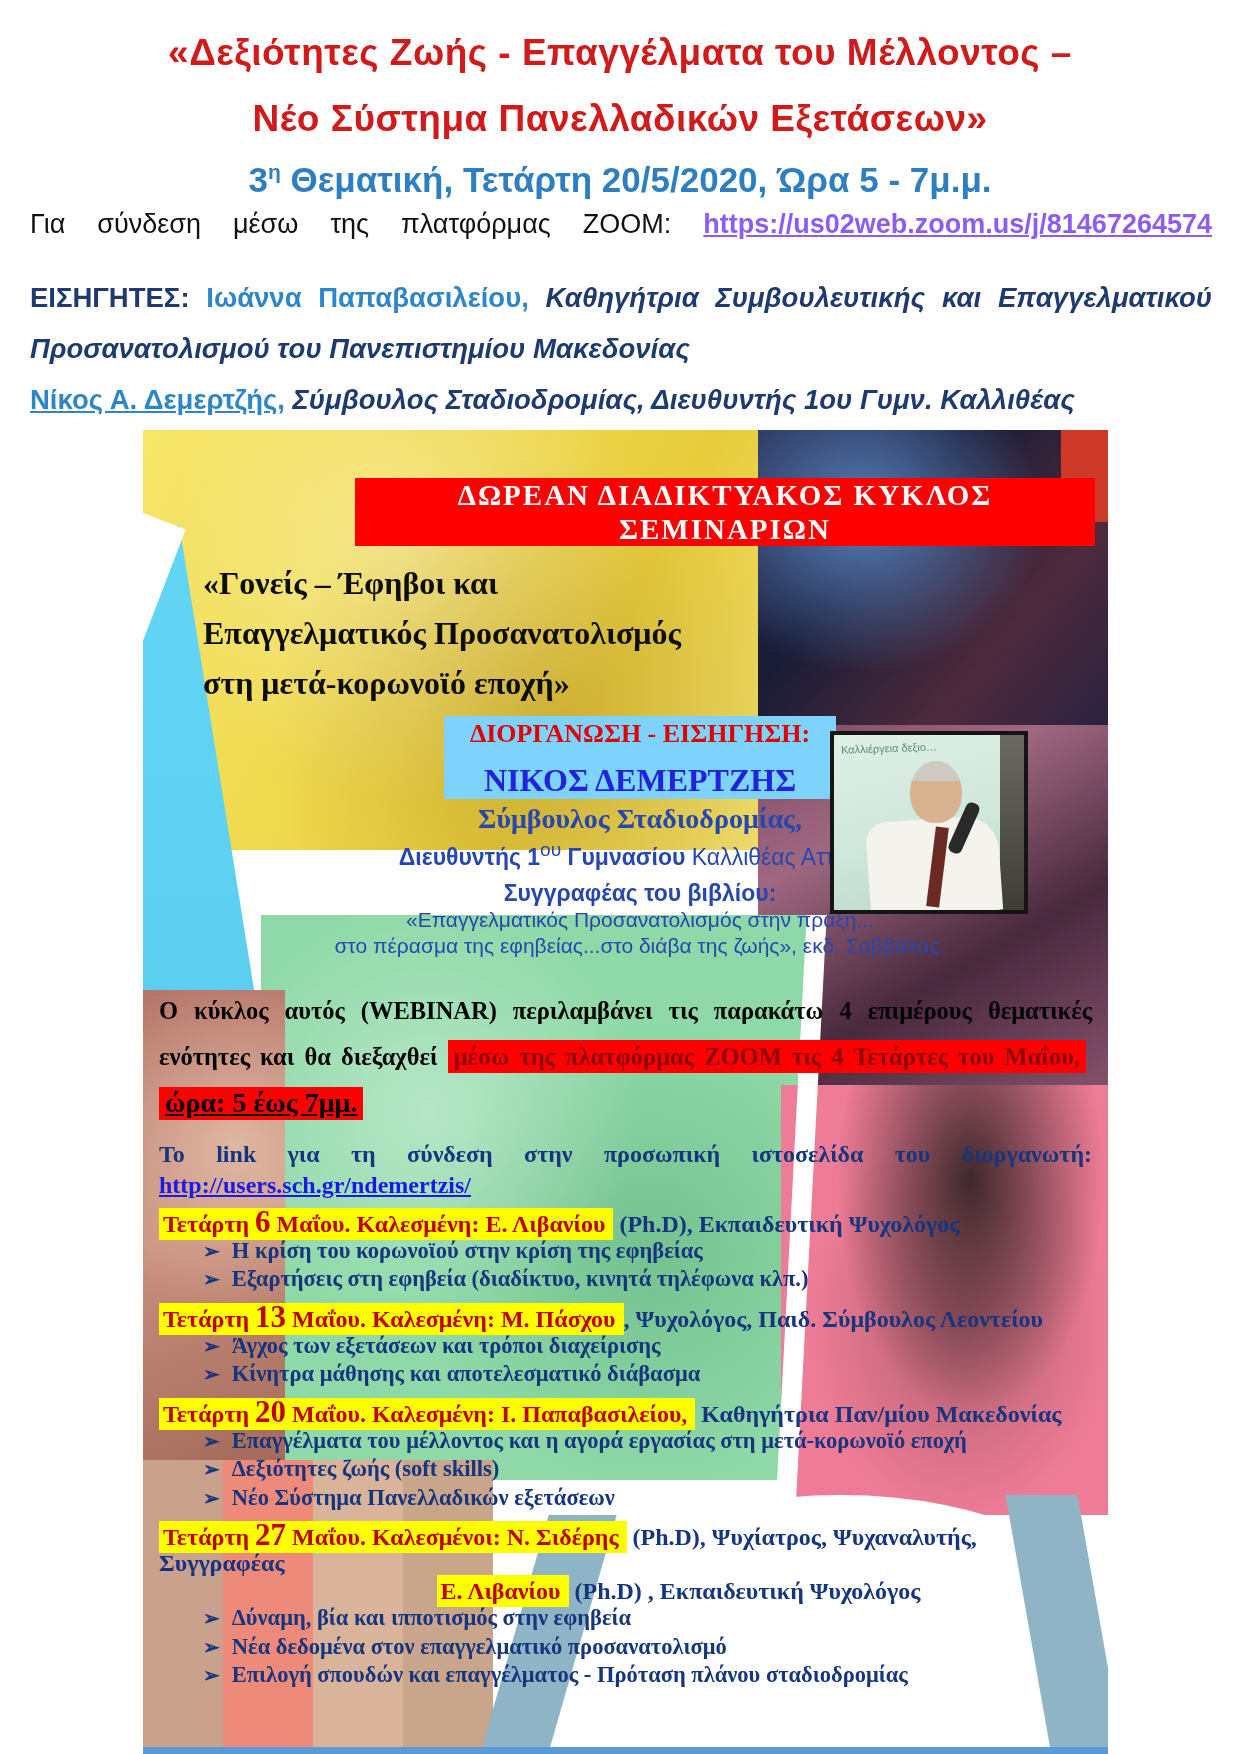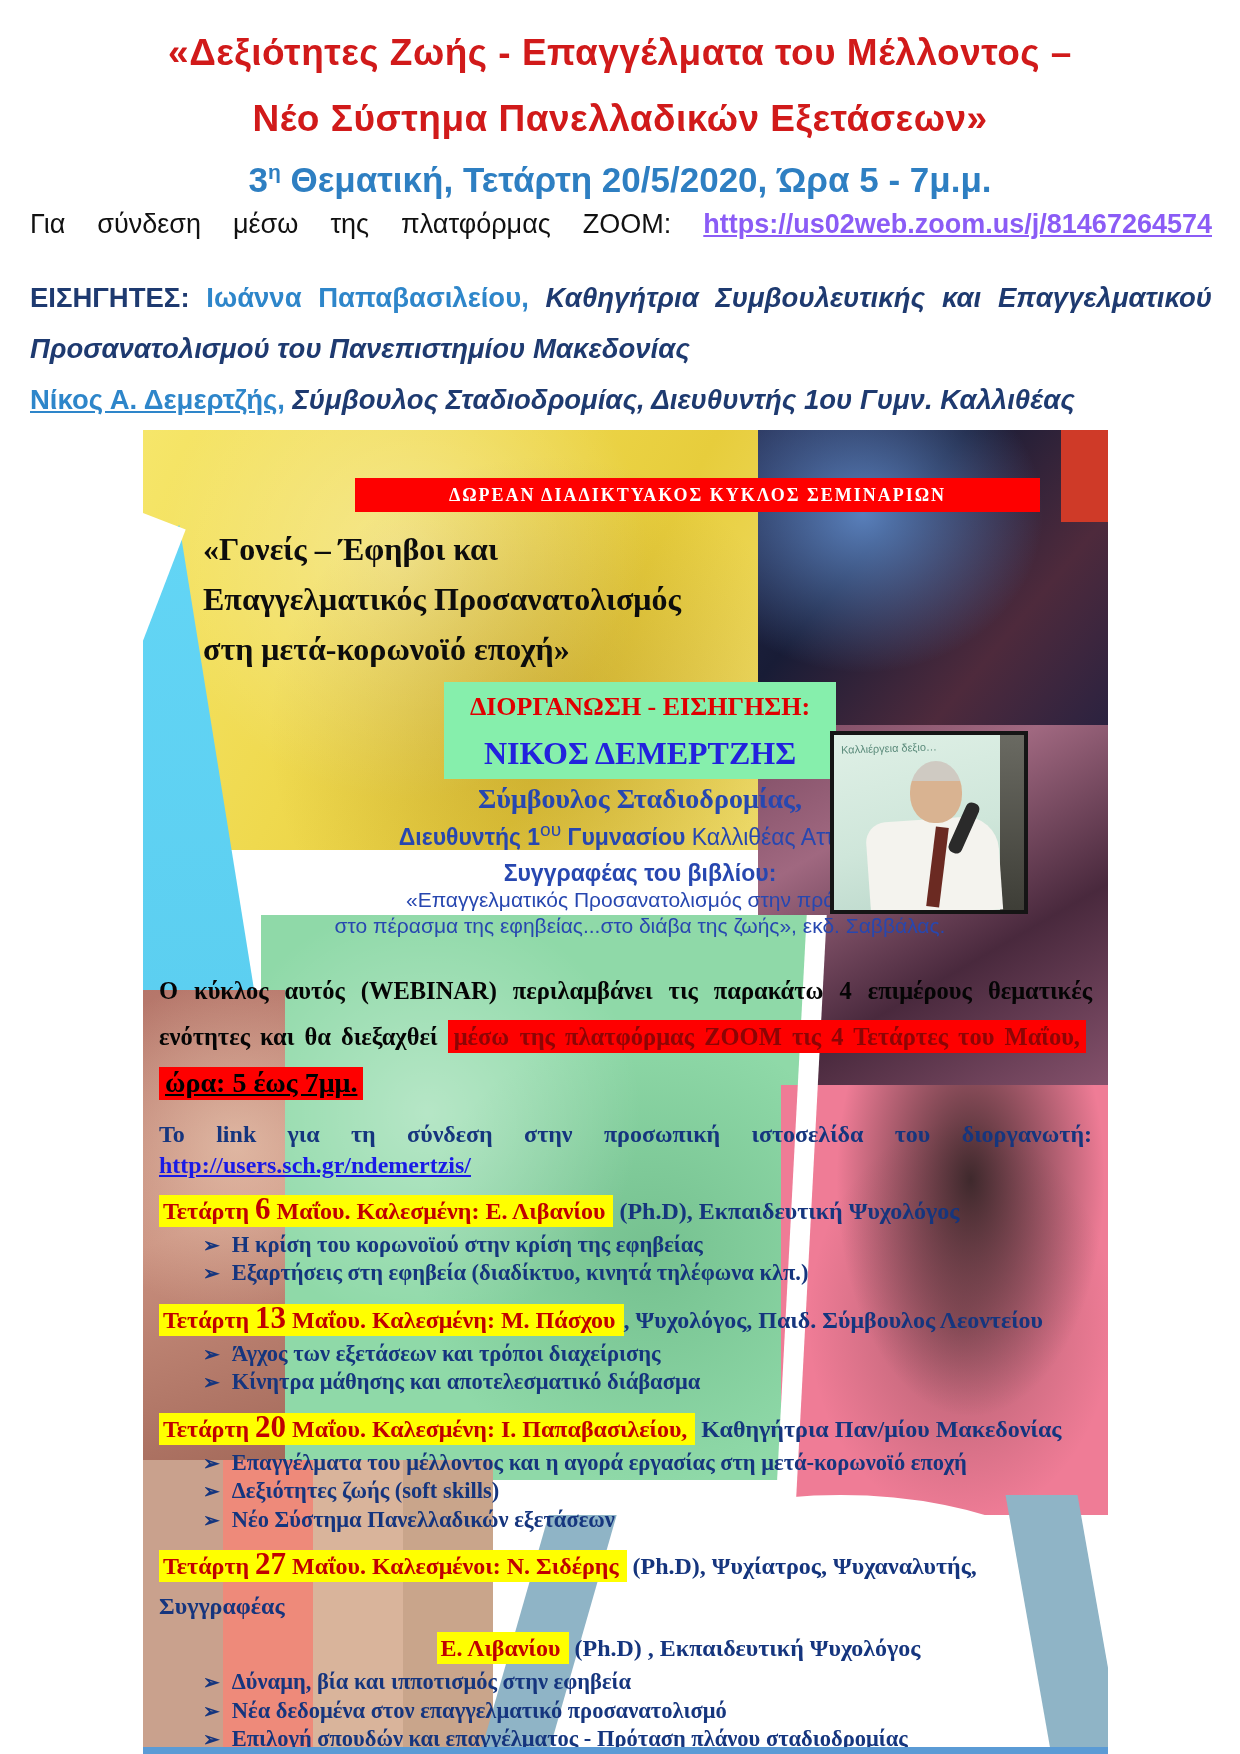--- a/index.html
+++ b/index.html
@@ -54,26 +54,26 @@
   .z-face:after{content:"";position:absolute;inset:0;
     background:radial-gradient(circle at 65% 30%,rgba(245,220,195,.55),transparent 45%);}
   .z-salmon{left:0;top:1030px;width:350px;height:290px;
     background:linear-gradient(90deg,#c9a18d 0 80px,#ee8a7a 80px 170px,#d9b49b 170px 260px,#c9a58b 260px 100%);}
   .z-dome{left:425px;top:1065px;width:545px;height:260px;background:#ffffff;border-radius:50% 50% 0 0;}
   .z-bottomwhite{left:470px;top:1120px;width:495px;height:200px;background:#ffffff;}
   .z-band-l{left:372px;top:1085px;width:68px;height:235px;background:#8fb4c6;transform:skewX(-16deg);}
   .z-band-r{left:885px;top:1065px;width:72px;height:255px;background:#8fb4c6;transform:skewX(10deg);}
 
   .p-content{position:relative;z-index:2;width:100%;height:100%;}
-  .p-banner{margin:48px 0 0 212px;width:685px;background:#fe0000;color:#ffffff;
-    font-weight:700;font-size:18px;line-height:34px;text-align:center;letter-spacing:2px;}
+  .p-banner{margin:48px 0 0 212px;width:740px;background:#fe0000;color:#ffffff;
+    font-weight:700;font-size:29px;line-height:34px;text-align:center;letter-spacing:2px;}
   .p-title{margin:12px 0 0 60px;width:830px;color:#0d0d0d;
     font-weight:700;font-size:32px;line-height:50px;}
   .org-col{margin:8px 0 0 97px;width:800px;text-align:center;}
-  .org-box{display:inline-block;background:#86efac;padding:10px 26px;}
+  .org-box{display:inline-block;background:#7dd3fc;padding:3px 26px;}
   .org-head{color:#e00000;font-weight:700;font-size:26px;line-height:30px;}
   .org-name{color:#2222dd;font-weight:700;font-size:32px;line-height:32px;margin-top:15px;}
   .org-role1{color:#2747b0;font-weight:600;font-size:28px;line-height:32px;margin-top:4px;}
   .org-role2{color:#2747b0;font-size:23px;line-height:26px;margin-top:2px;font-family:"Liberation Sans",sans-serif;}
   .org-role2 b{font-weight:700;}
   .org-role3{color:#2747b0;font-weight:700;font-size:23px;line-height:26px;margin-top:10px;font-family:"Liberation Sans",sans-serif;}
   .org-book{color:#2747b0;font-size:21px;line-height:24px;margin-top:2px;font-family:"Liberation Sans",sans-serif;}
 
   .photo{position:absolute;left:687px;top:253px;width:190px;height:175px;border:4px solid #151515;
     background:linear-gradient(165deg,#dff0e6 0%,#cfe6da 55%,#b9d6c9 100%);overflow:hidden;}
@@ -93,21 +93,21 @@
     font-size:24.5px;line-height:46px;}
   .band{background:#fe0000;padding:3px 6px;-webkit-box-decoration-break:clone;box-decoration-break:clone;}
   .band-text{color:#8c0505;}
   .band-time{color:#000;text-decoration:underline;font-size:28px;}
   .link-line{margin:12px 16px 0;font-weight:700;color:#15357e;font-size:24px;line-height:30px;
     text-align:justify;text-align-last:justify;}
   .web-link{display:inline-block;margin:2px 0 0 16px;font-weight:700;color:#1a1ae6;font-size:24px;
     line-height:28px;text-decoration:underline;cursor:pointer;}
 
   .sess{margin:10px 0 0 16px;}
-  .sess-h{font-weight:700;font-size:24px;line-height:40px;}
+  .sess-h{font-weight:700;font-size:24px;line-height:26px;}
   .hl{background:#ffff00;color:#c00000;padding:3px 8px 3px 4px;}
   .hl .day{font-size:31px;}
   .sr{color:#15357e;}
   .sess-h2{text-align:center;padding-left:90px;margin-top:2px;}
   .bl{margin-left:44px;font-weight:700;color:#15357e;font-size:22.5px;line-height:27.5px;}
   .arr{margin-right:12px;font-size:20px;}
 
   .bottom-strip{position:absolute;left:143px;top:1747px;width:965px;height:7px;background:#5b9bd5;z-index:5;}
 </style>
 </head>

